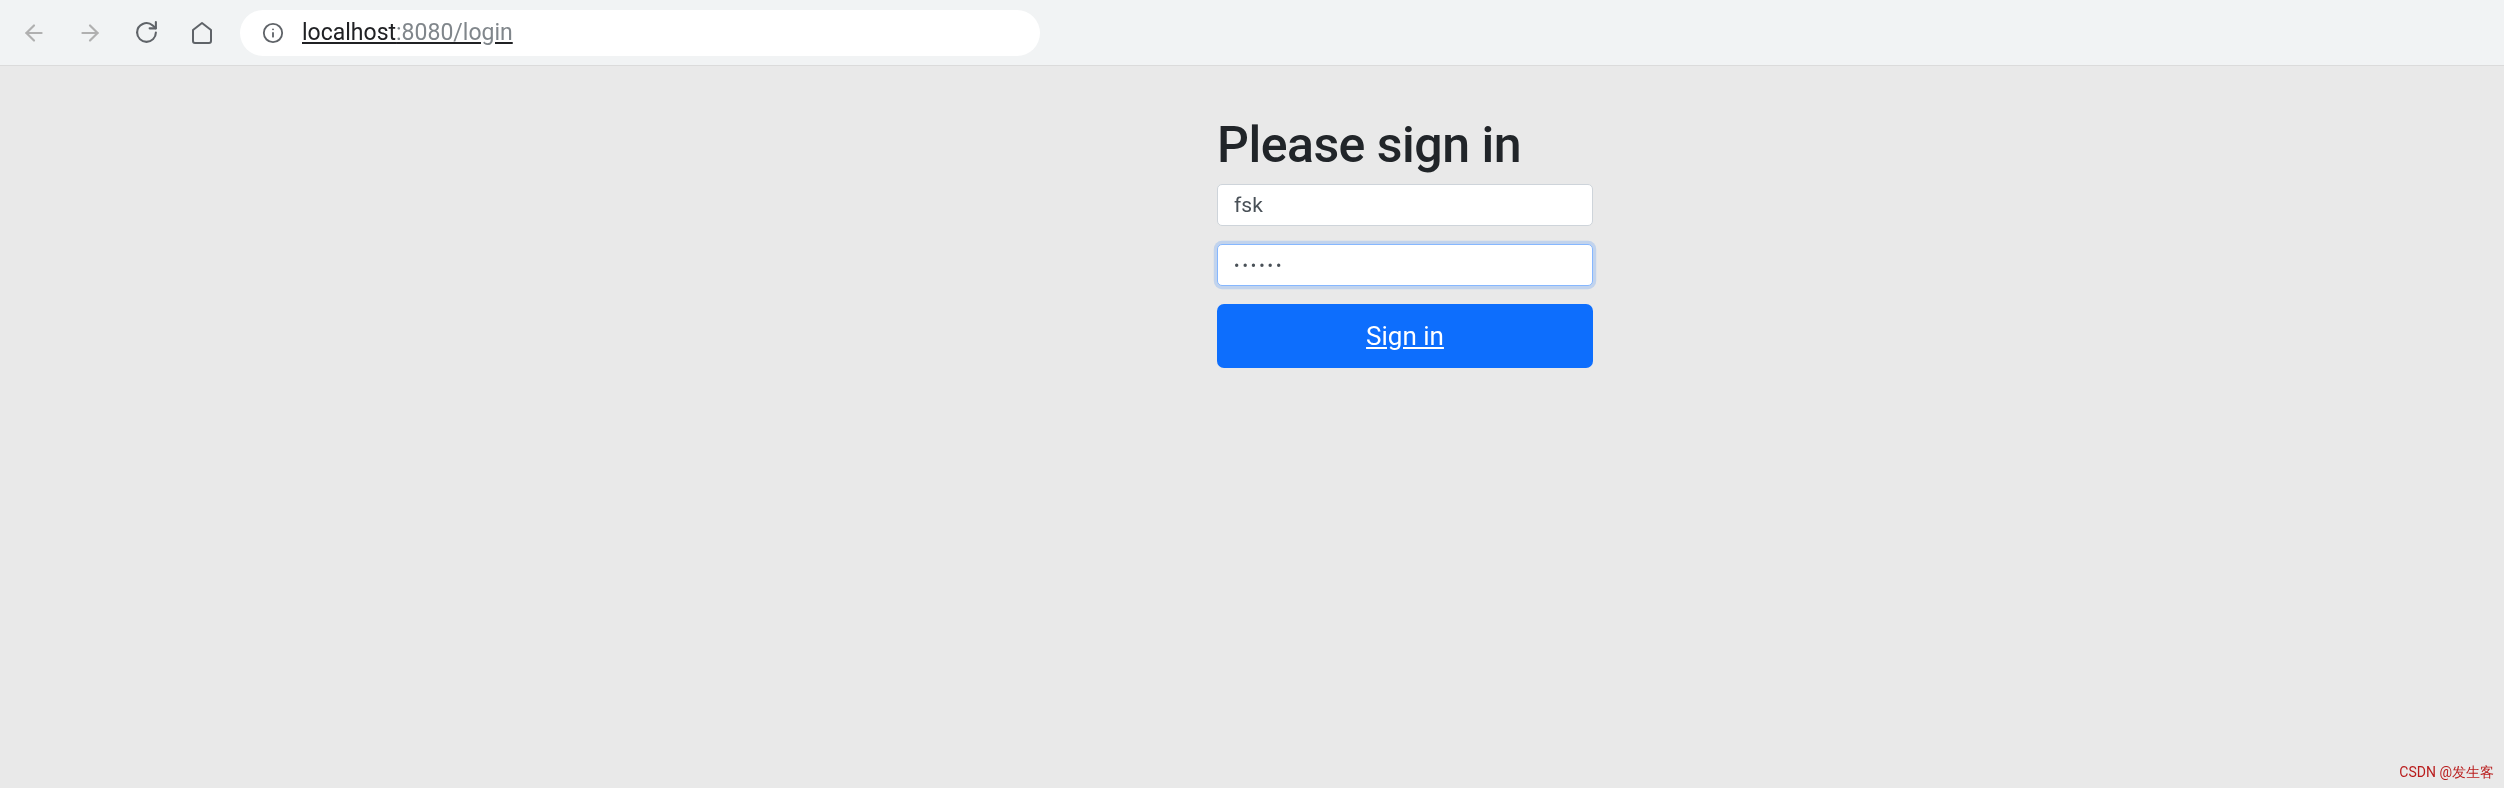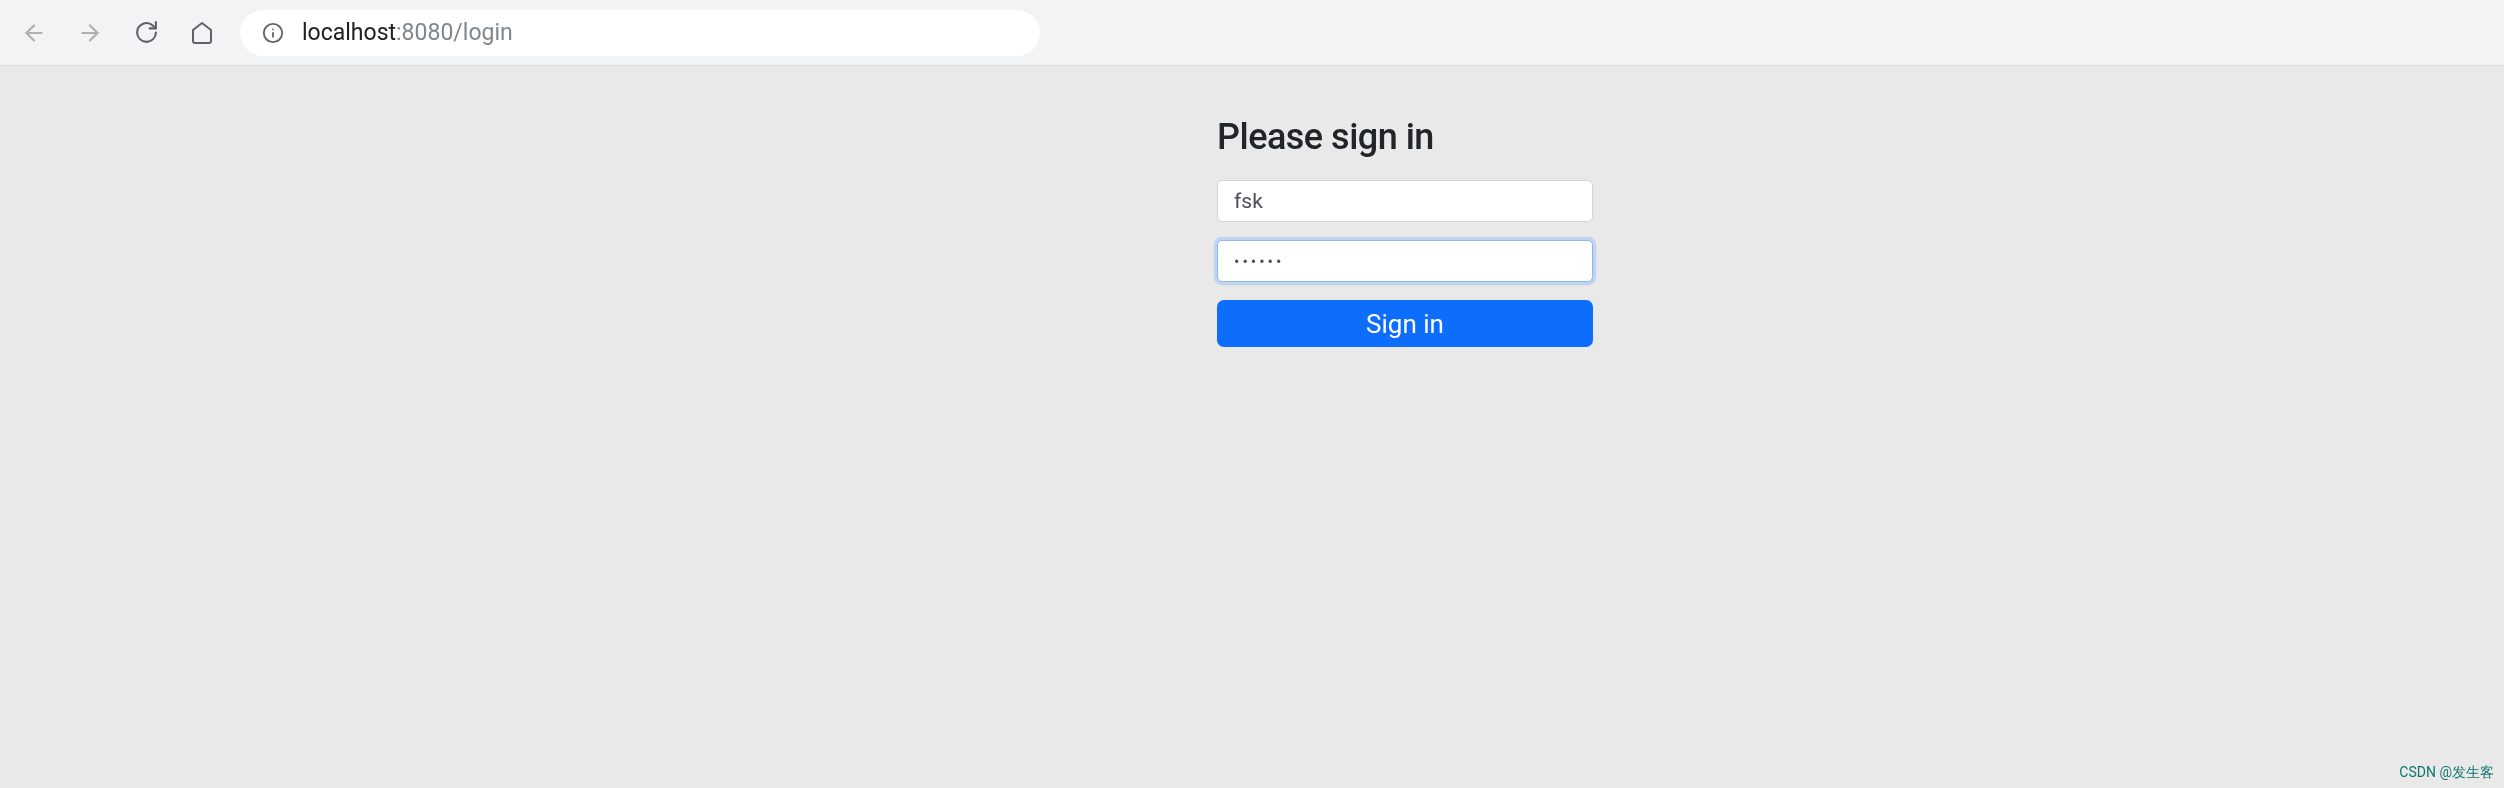--- a/index.html
+++ b/index.html
@@ -45,20 +45,21 @@
       flex: 1;
       background: #ffffff;
       border-radius: 30px;
       height: 46px;
       display: flex;
       align-items: center;
       padding: 0 22px;
       color: #202124;
       font-size: 23px;
       max-width: 800px;
+      text-decoration: underline;
     }
     .info-icon {
       margin-right: 18px;
       color: #5f6368;
       display: flex;
       align-items: center;
     }
     .url-host {
       color: #202124;
     }
@@ -70,24 +71,24 @@
       display: flex;
       justify-content: center;
       padding-top: 50px;
       width: 100%;
     }
     .signin-form {
       width: 376px;
       margin-left: 306px;
     }
     .form-title {
-      font-size: 36px;
+      font-size: 50px;
       font-weight: 500;
       color: #212529;
-      margin-bottom: 22px;
+      margin-bottom: 10px;
       letter-spacing: -0.5px;
     }
     .form-input {
       width: 100%;
       height: 42px;
       border: 1px solid #ced4da;
       border-radius: 5px;
       padding: 0 16px;
       font-size: 21px;
       color: #495057;
@@ -99,35 +100,36 @@
     .form-input.focused {
       border: 1px solid #86b7fe;
       box-shadow: 0 0 0 0.2rem rgba(13,110,253,.18);
     }
     .form-input.password {
       letter-spacing: 3px;
       font-size: 16px;
     }
     .signin-button {
       width: 100%;
-      height: 47px;
+      height: 64px;
       background: #0d6efd;
       color: #ffffff;
       border: none;
       border-radius: 7px;
       font-size: 26px;
       font-weight: 400;
       cursor: pointer;
       font-family: inherit;
+      text-decoration: underline;
     }
     .watermark {
       position: absolute;
       bottom: 6px;
       right: 10px;
-      color: #0f766e;
+      color: #b91c1c;
       font-size: 14px;
     }
   </style>
 </head>
 <body>
 
 <div class="browser-bar">
   <div class="nav-icons">
     <div class="nav-icon disabled">
       <svg width="26" height="26" viewBox="0 0 24 24" fill="none" stroke="currentColor" stroke-width="2" stroke-linecap="round" stroke-linejoin="round">

